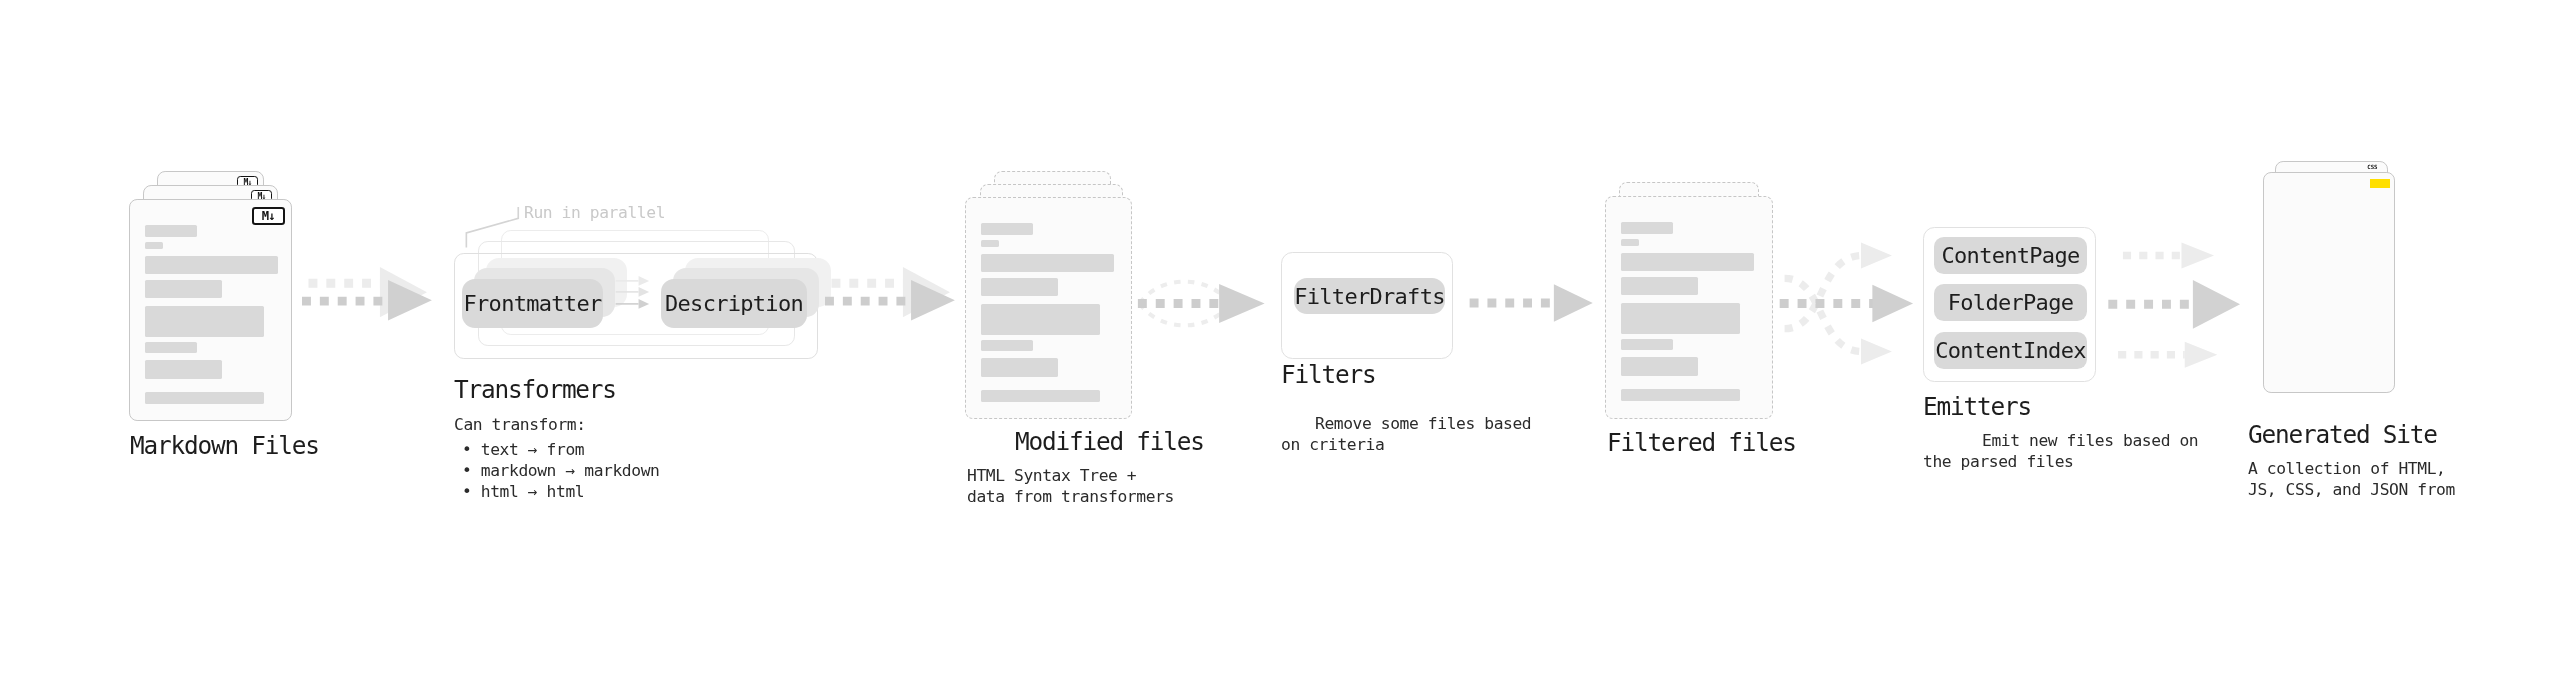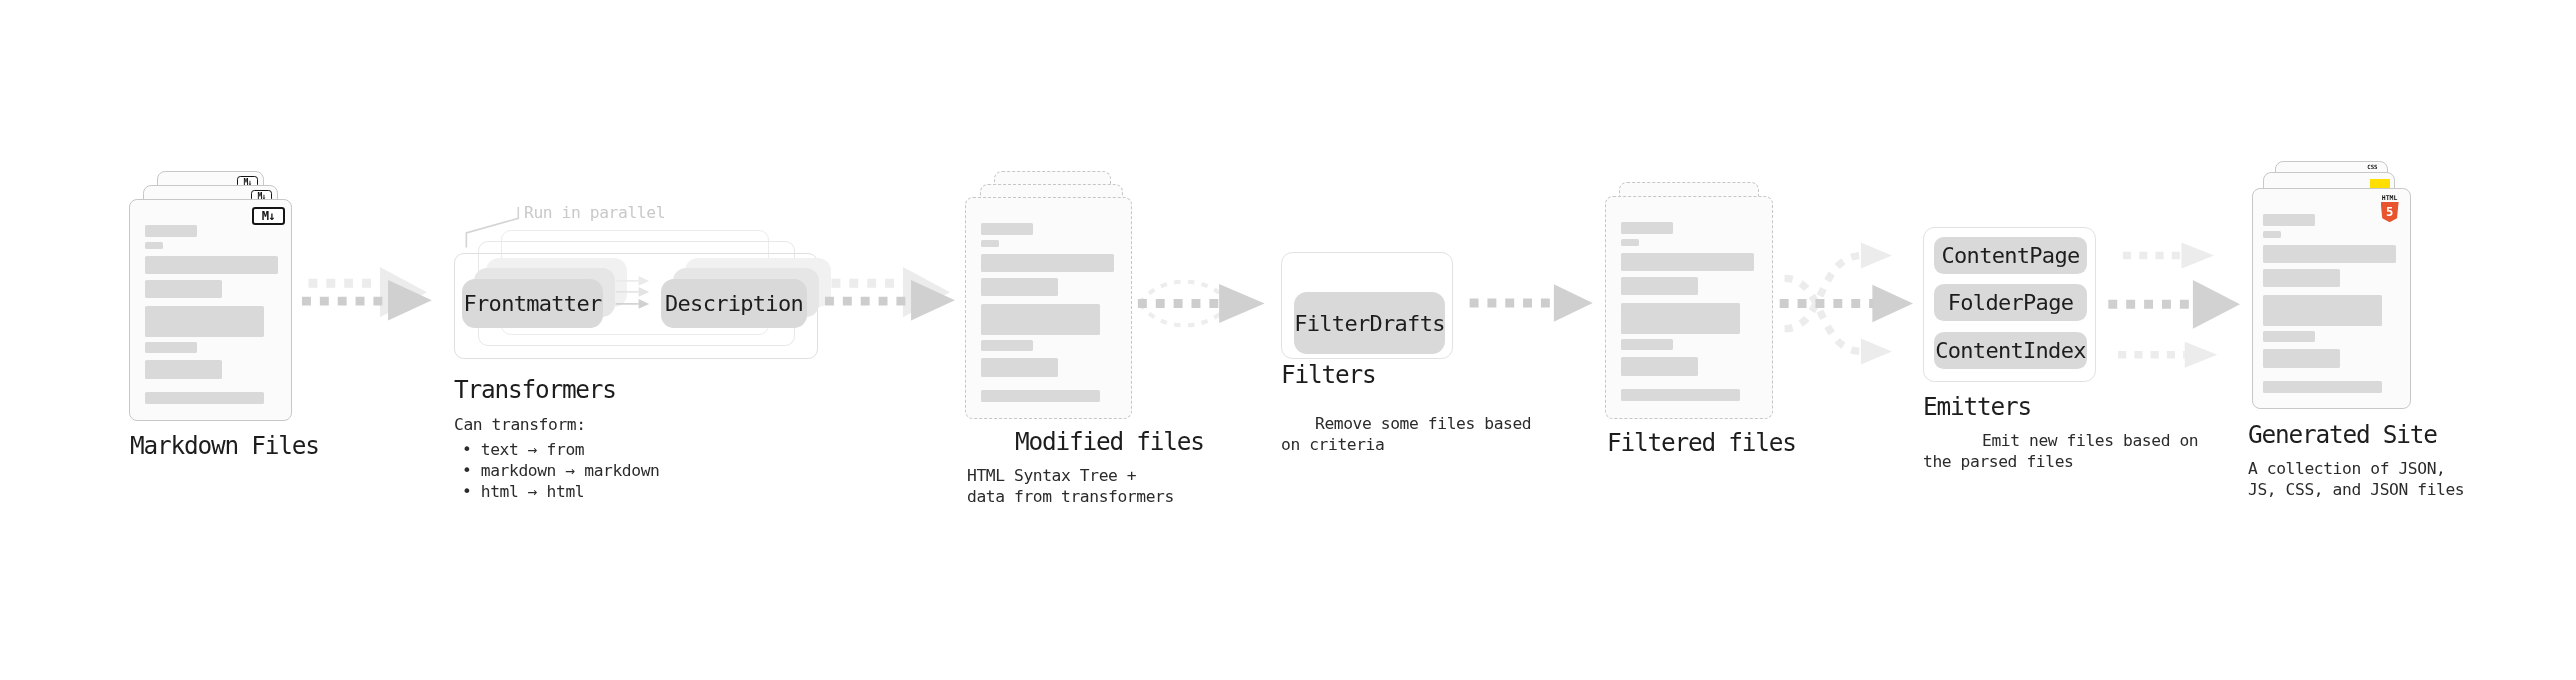--- a/index.html
+++ b/index.html
@@ -129,21 +129,21 @@
   <div class="t" style="left:967px;top:486px;">data from transformers</div>
 
   <svg style="left:1136px;top:271px;" width="137" height="65" viewBox="0 0 168 80">
     <path d="M4,40 C30,4 88,4 116,40" fill="none" stroke="#ededed" stroke-width="5" stroke-dasharray="8 9"></path>
     <path d="M4,40 C30,76 88,76 116,40" fill="none" stroke="#ededed" stroke-width="5" stroke-dasharray="8 9"></path>
     <line x1="2" y1="40" x2="104" y2="40" stroke="#cdcdcd" stroke-width="11" stroke-dasharray="11 11"></line>
     <polygon points="102,16 102,64 158,40" fill="#d0d0d0"></polygon>
   </svg>
 
   <div class="box" style="left:1281px;top:252px;width:172px;height:107px;"></div>
-  <div class="pill" style="left:1294px;top:292px;width:151px;height:62px;">FilterDrafts</div>
+  <div class="pill" style="left:1294px;top:278px;width:151px;height:36px;">FilterDrafts</div>
   <div class="h" style="left:1281px;top:360px;">Filters</div>
   <div class="t" style="left:1281px;top:413px;margin-left:34px;">Remove some files based</div>
   <div class="t" style="left:1281px;top:434px;">on criteria</div>
 
   <svg style="left:1468px;top:280px;" width="128" height="46" viewBox="0 0 158 56">
     <line x1="2" y1="28" x2="108" y2="28" stroke="#cdcdcd" stroke-width="11" stroke-dasharray="11 11"></line>
     <polygon points="106,5 106,51 154,28" fill="#d0d0d0"></polygon>
   </svg>
 
   <div class="card dashedcard" style="left:1619px;top:182px;width:140px;height:221px;"></div>
@@ -187,34 +187,18 @@
 
   <div class="card" style="left:2275px;top:161px;width:113px;height:221px;">
     <div class="cssbadge">
       <div class="w">CSS</div>
       <div class="u"></div>
     </div>
   </div>
   <div class="card" style="left:2263px;top:172px;width:132px;height:221px;">
     <div class="jsbadge"></div>
   </div>
-  <div class="card gen" style="left:2252px;top:188px;width:159px;height:221px;">
-    <div class="htmllogo">
-      <div class="w">HTML</div>
-      <div class="shield">
-          <span>5</span>
-        </div>
-    </div>
-    <div class="bar b1"></div>
-    <div class="bar b2"></div>
-    <div class="bar b3"></div>
-    <div class="bar b4"></div>
-    <div class="bar b5"></div>
-    <div class="bar b6"></div>
-    <div class="bar b7"></div>
-    <div class="bar b8"></div>
-  </div>
   <div class="h" style="left:2248px;top:420px;">Generated Site</div>
-  <div class="t" style="left:2248px;top:458px;">A collection of JSON,</div>
-  <div class="t" style="left:2248px;top:479px;">JS, CSS, and JSON files</div>
+  <div class="t" style="left:2248px;top:458px;">A collection of HTML,</div>
+  <div class="t" style="left:2248px;top:479px;">JS, CSS, and JSON from</div>
 
 </div>
 
 
 </body></html>

